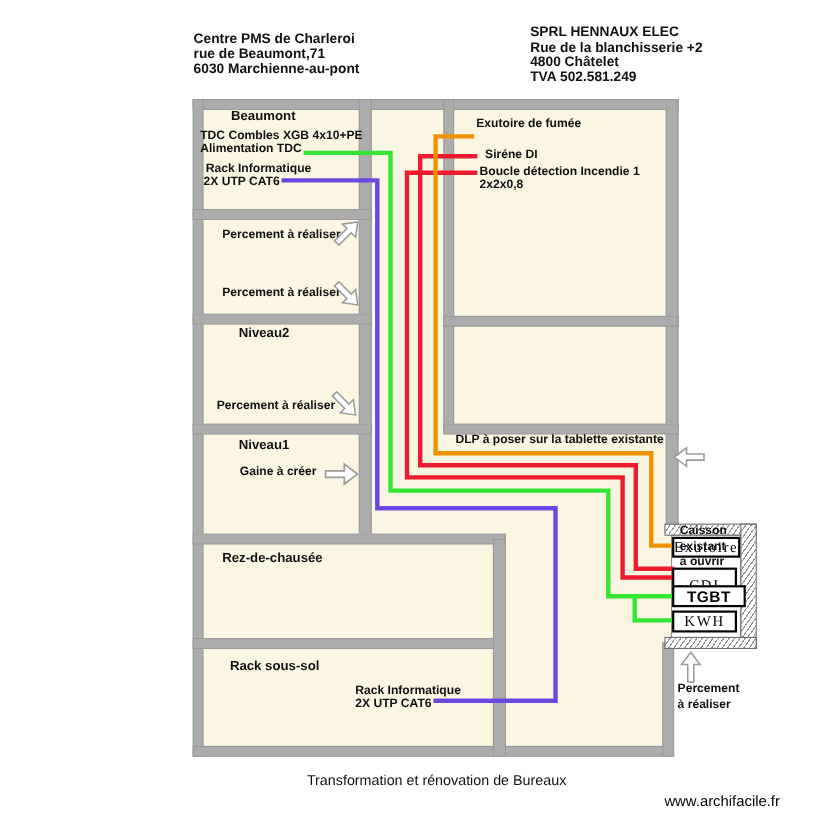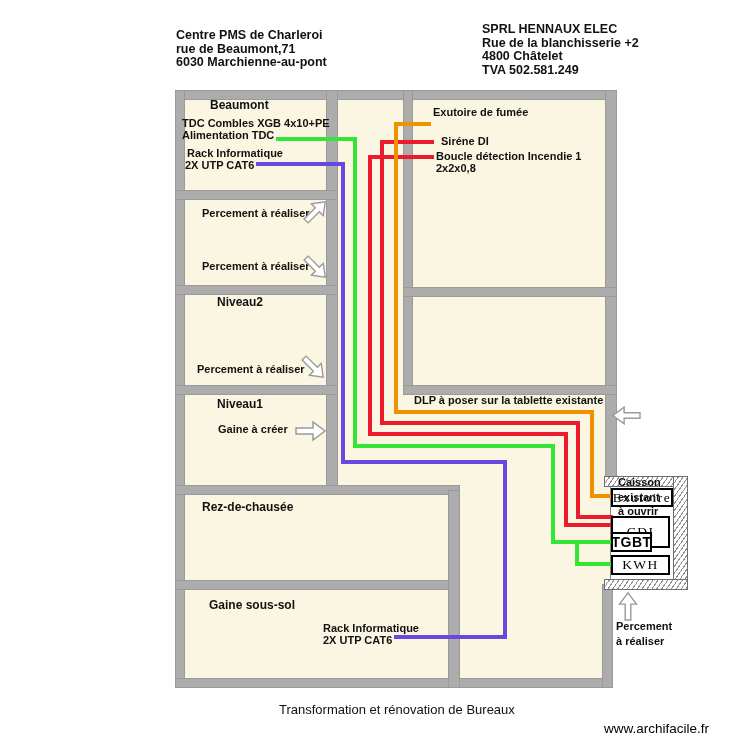--- a/index.html
+++ b/index.html
@@ -83,28 +83,28 @@
     <polyline points="276,139 355,139 355,446 553,446 553,542 613,542" fill="none" stroke="#35E535" stroke-width="4" stroke-linejoin="miter"></polyline>
     <polyline points="577,542 577,564 613,564" fill="none" stroke="#35E535" stroke-width="4" stroke-linejoin="miter"></polyline>
     <polyline points="256,164 343,164 343,462 505,462 505,637 394,637" fill="none" stroke="#6A48E0" stroke-width="4" stroke-linejoin="miter"></polyline>
     <polyline points="434,142 382,142 382,423 578,423 578,517 613,517" fill="none" stroke="#EC1B2E" stroke-width="4" stroke-linejoin="miter"></polyline>
     <polyline points="434,157 370,157 370,434 566,434 566,525 613,525" fill="none" stroke="#EC1B2E" stroke-width="4" stroke-linejoin="miter"></polyline>
     <polyline points="431,124 396,124 396,412 592,412 592,496 613,496" fill="none" stroke="#F09200" stroke-width="4" stroke-linejoin="miter"></polyline>
   </svg>
 
 <div class="eqbox" style="left:611px;top:488px;width:62px;height:19px;">Exutoire</div>
 <div class="eqbox" style="left:611px;top:516px;width:59px;height:32px;">CDI</div>
-<div class="eqbox sansbold" style="left:611px;top:532px;width:41px;height:20px;">TGBT</div>
+<div class="eqbox sansbold" style="left:611px;top:532px;width:67px;height:20px;">TGBT</div>
 <div class="eqbox" style="left:611px;top:555px;width:59px;height:20px;">KWH</div>
 
 <div class="lbl room-title" style="left:210px;top:99px;">Beaumont</div>
 <div class="lbl room-title" style="left:217px;top:296px;">Niveau2</div>
 <div class="lbl room-title" style="left:217px;top:398px;">Niveau1</div>
 <div class="lbl room-title" style="left:202px;top:501px;">Rez-de-chausée</div>
-<div class="lbl room-title" style="left:209px;top:599px;">Gaine sous-sol</div>
+<div class="lbl room-title" style="left:209px;top:599px;">Rack sous-sol</div>
 
 <div class="lbl" style="left:182px;top:117px;">TDC Combles XGB 4x10+PE</div>
 <div class="lbl" style="left:182px;top:129px;">Alimentation TDC</div>
 <div class="lbl" style="left:187px;top:147px;">Rack Informatique</div>
 <div class="lbl" style="left:185px;top:159px;">2X UTP CAT6</div>
 
 <div class="lbl" style="left:202px;top:207px;">Percement à réaliser</div>
 <div class="lbl" style="left:202px;top:260px;">Percement à réaliser</div>
 <div class="lbl" style="left:197px;top:363px;">Percement à réaliser</div>
 <div class="lbl" style="left:218px;top:423px;">Gaine à créer</div>

